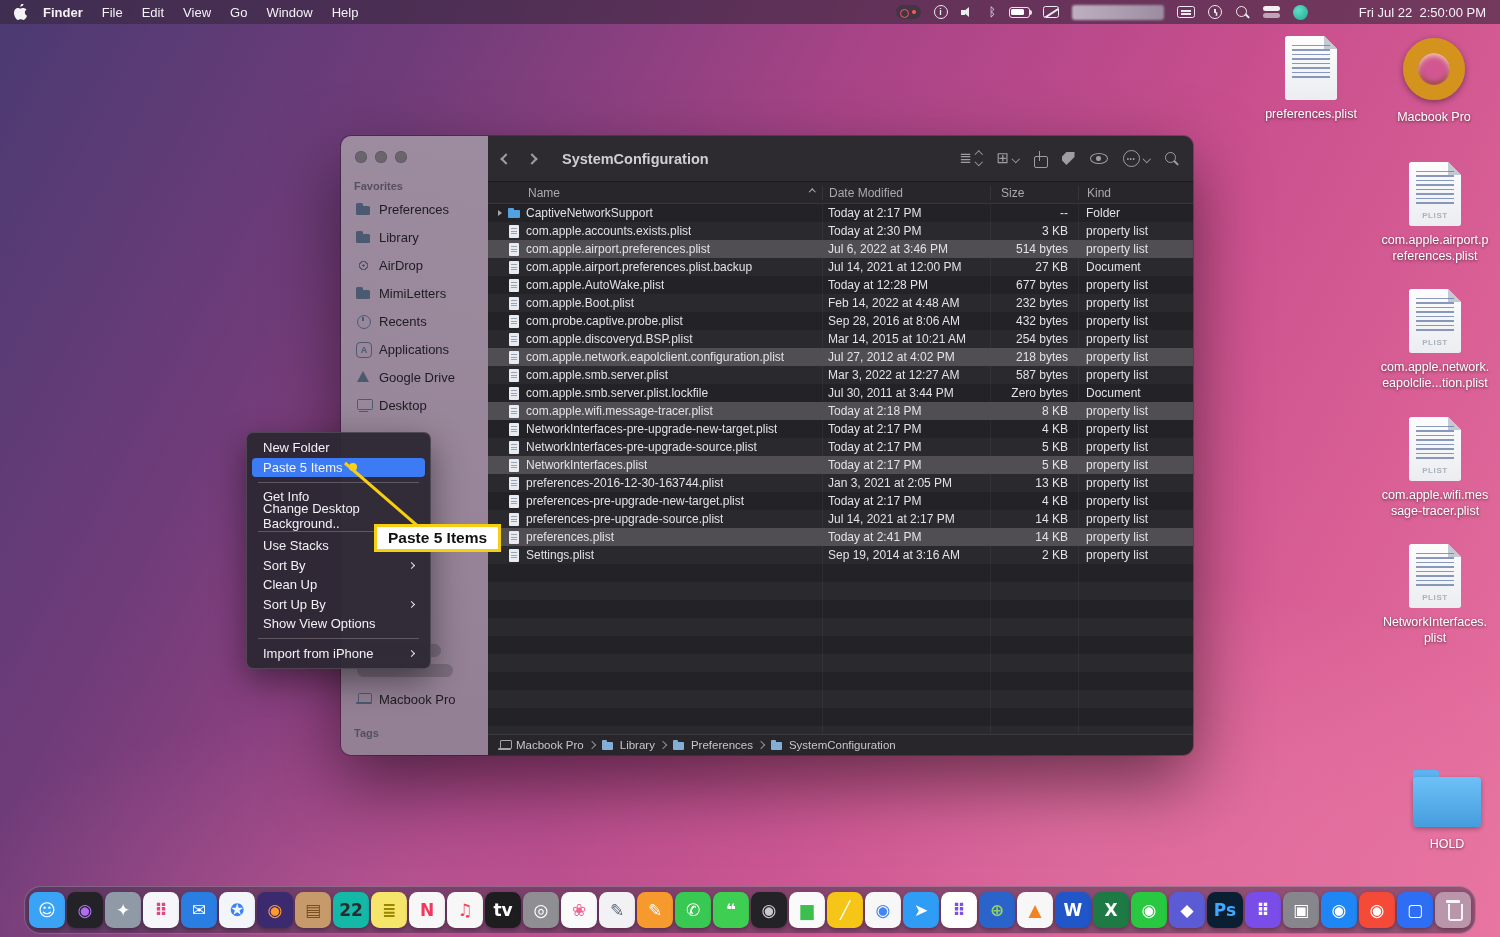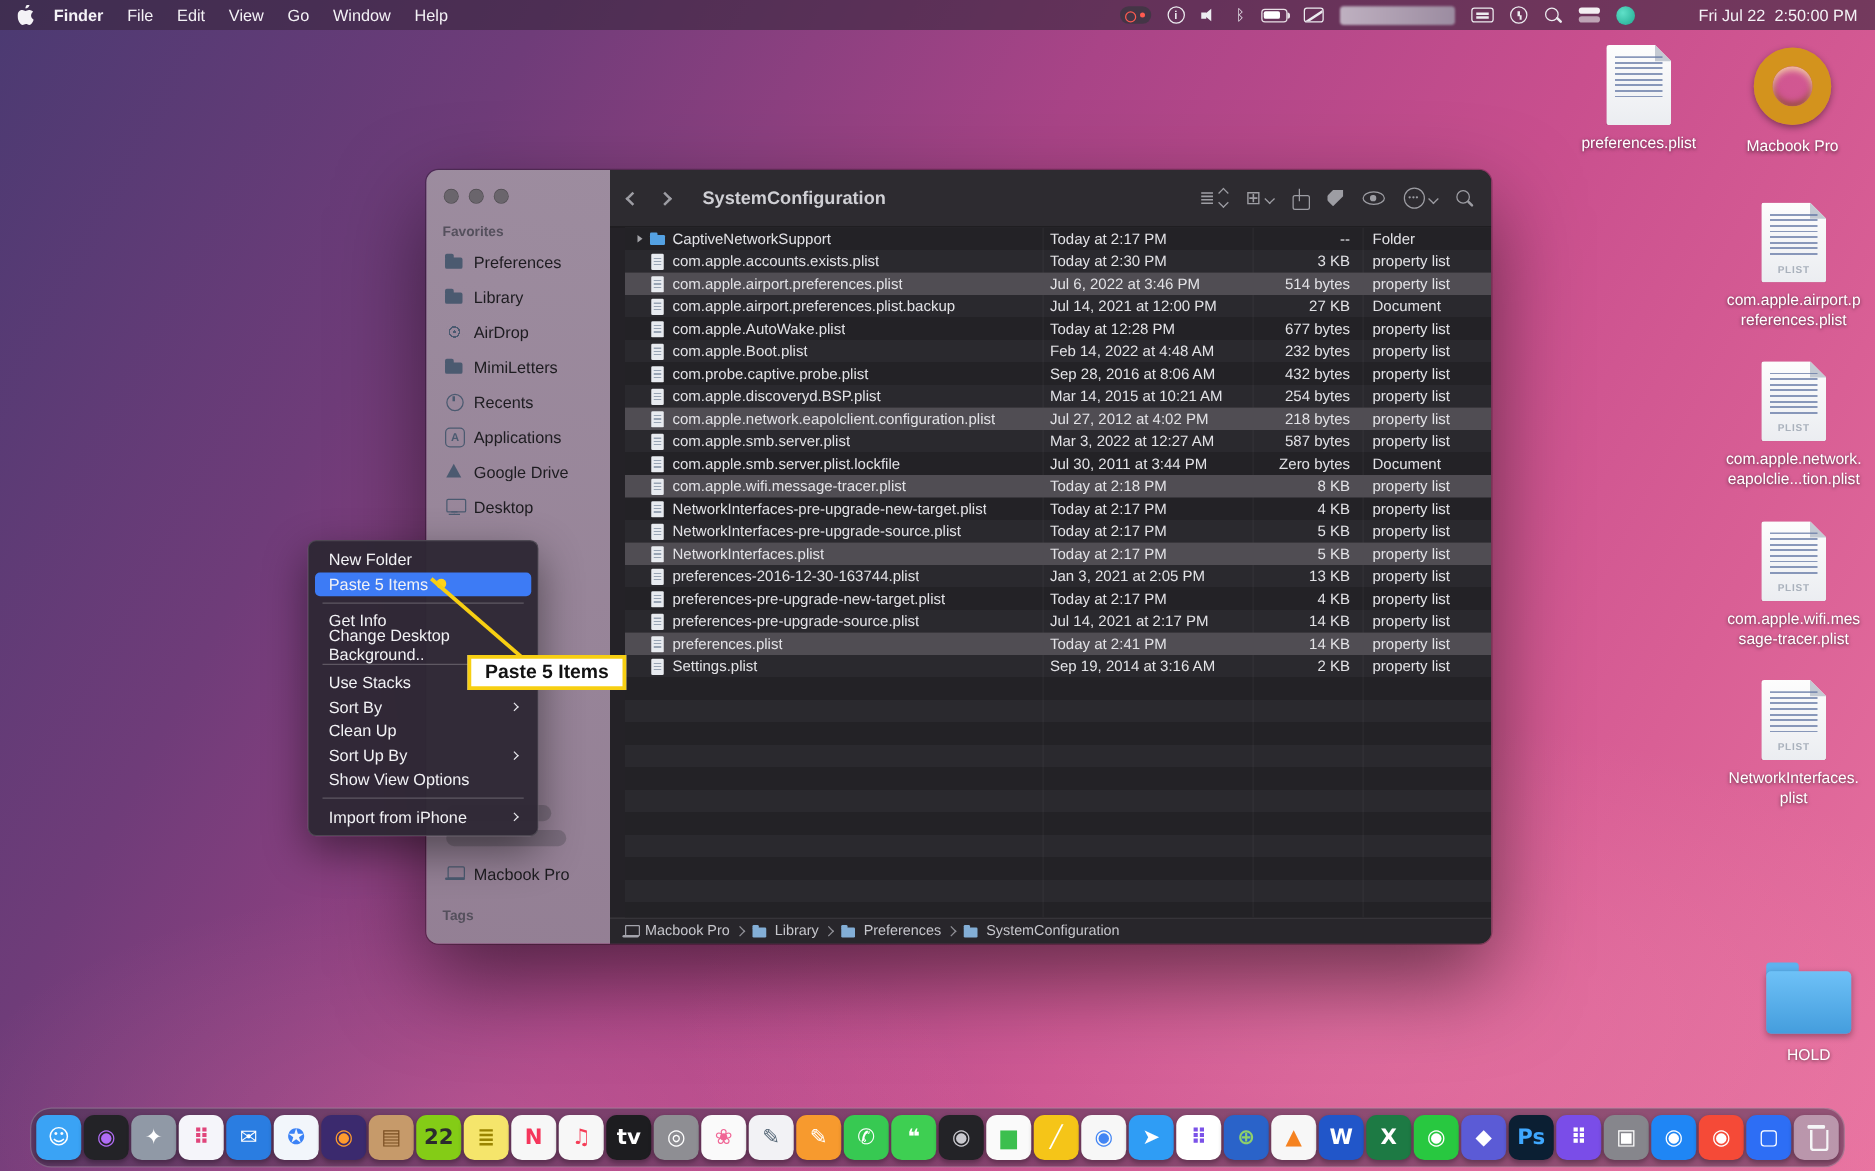--- a/index.html
+++ b/index.html
@@ -147,21 +147,21 @@
     font-size:12px; color:#a9a9af; border-bottom:1px solid rgba(255,255,255,0.08); }
   .c-name { width:334px; flex:0 0 auto; display:flex; align-items:center; overflow:hidden; }
   .colhdr .c-name { padding-left:40px; }
   .c-date { width:168px; flex:0 0 auto; padding-left:6px; border-left:1px solid rgba(255,255,255,0.07); overflow:hidden; }
   .c-size { width:88px; flex:0 0 auto; text-align:right; padding-right:10px; border-left:1px solid rgba(255,255,255,0.07); overflow:hidden; }
   .colhdr .c-size { text-align:left; padding-left:10px; }
   .c-kind { flex:1; padding-left:8px; border-left:1px solid rgba(255,255,255,0.07); overflow:hidden; }
   .hdr-sort { margin-left:auto; margin-right:8px; }
 
   .list { flex:1; position:relative; overflow:hidden;
-    background:repeating-linear-gradient(180deg, #232226 0 18px, #2a292e 18px 36px);margin-left:12px; }
+    background:repeating-linear-gradient(180deg, #232226 0 18px, #2a292e 18px 36px); }
   .vline { position:absolute; top:0; bottom:0; width:1px; background:rgba(255,255,255,0.045); }
   .frow { height:18px; display:flex; align-items:center; font-size:12px; color:#e2e2e6; position:relative; }
   .frow.selected { background:#504d53; }
   .frow .c-name { padding-left:10px; }
   .frow .c-date, .frow .c-size, .frow .c-kind { border-left:none; }
   .dspace { width:9px; flex:0 0 auto; display:flex; align-items:center; }
   .dtri { display:none; width:0; height:0; border-left:4.5px solid #a5a5aa; border-top:3.5px solid transparent; border-bottom:3.5px solid transparent; }
   .dtri.show { display:block; }
   .fic { width:14px; height:13px; position:relative; display:inline-block; flex:0 0 auto; margin-right:5px; }
   .fic.ic-folder::before { content:""; position:absolute; left:1px; top:1px; width:6px; height:3.5px; border-radius:1px 1px 0 0; background:#54a1e2; }
@@ -412,20 +412,29 @@
         <span class="tbi">
             <span class="tb-more">•••</span>
             <i class="chev chev-down s"></i>
           </span>
         <span class="tbi">
             <span class="tb-mag"></span>
           </span>
       </div>
     </div>
 
+    <div class="colhdr">
+      <span class="c-name">
+          <span>Name</span>
+          <i class="chev chev-up tiny hdr-sort"></i>
+        </span>
+      <span class="c-date">Date Modified</span>
+      <span class="c-size">Size</span>
+      <span class="c-kind">Kind</span>
+    </div>
 
     <div class="list">
       <i class="vline" style="left:334px"></i>
       <i class="vline" style="left:502px"></i>
       <i class="vline" style="left:590px"></i>
 
     <div class="frow">
           <span class="c-name">
             <span class="dspace">
               <i class="dtri show"></i>
@@ -738,21 +747,21 @@
     </div>
     <div class="dock-icon" style="background: rgb(242, 246, 251); color: rgb(59, 130, 246);">
       <span class="dglyph">✪</span>
     </div>
     <div class="dock-icon" style="background: rgb(59, 42, 110); color: rgb(255, 155, 46);">
       <span class="dglyph">◉</span>
     </div>
     <div class="dock-icon" style="background: rgb(198, 154, 106); color: rgb(122, 78, 34);">
       <span class="dglyph">▤</span>
     </div>
-    <div class="dock-icon" style="background: #84cc16; color: rgb(43, 43, 46);">
+    <div class="dock-icon" style="background: #14b8a6; color: rgb(43, 43, 46);">
       <span class="dglyph">22</span>
     </div>
     <div class="dock-icon" style="background: rgb(245, 229, 107); color: rgb(154, 132, 0);">
       <span class="dglyph">≣</span>
     </div>
     <div class="dock-icon" style="background: rgb(247, 247, 247); color: rgb(245, 54, 92);">
       <span class="dglyph">N</span>
     </div>
     <div class="dock-icon" style="background: rgb(247, 247, 247); color: rgb(245, 61, 87);">
       <span class="dglyph">♫</span>

